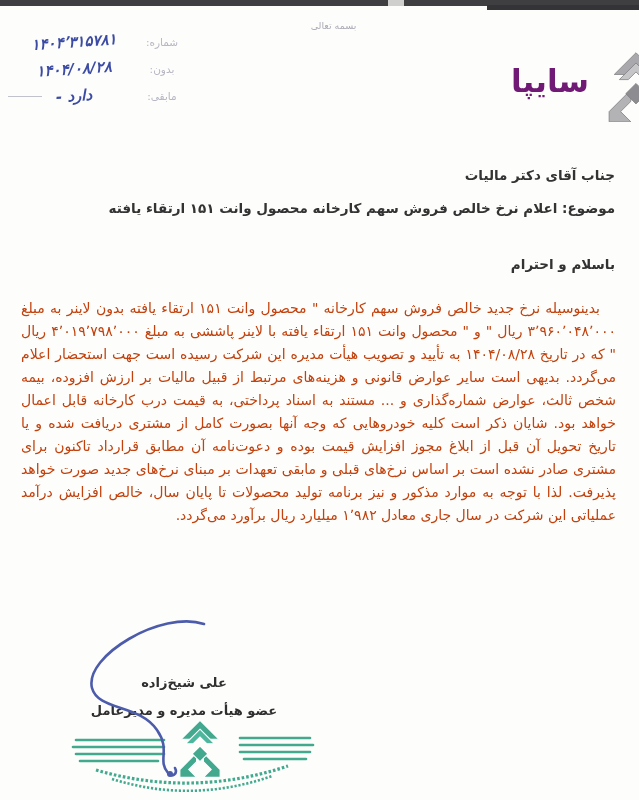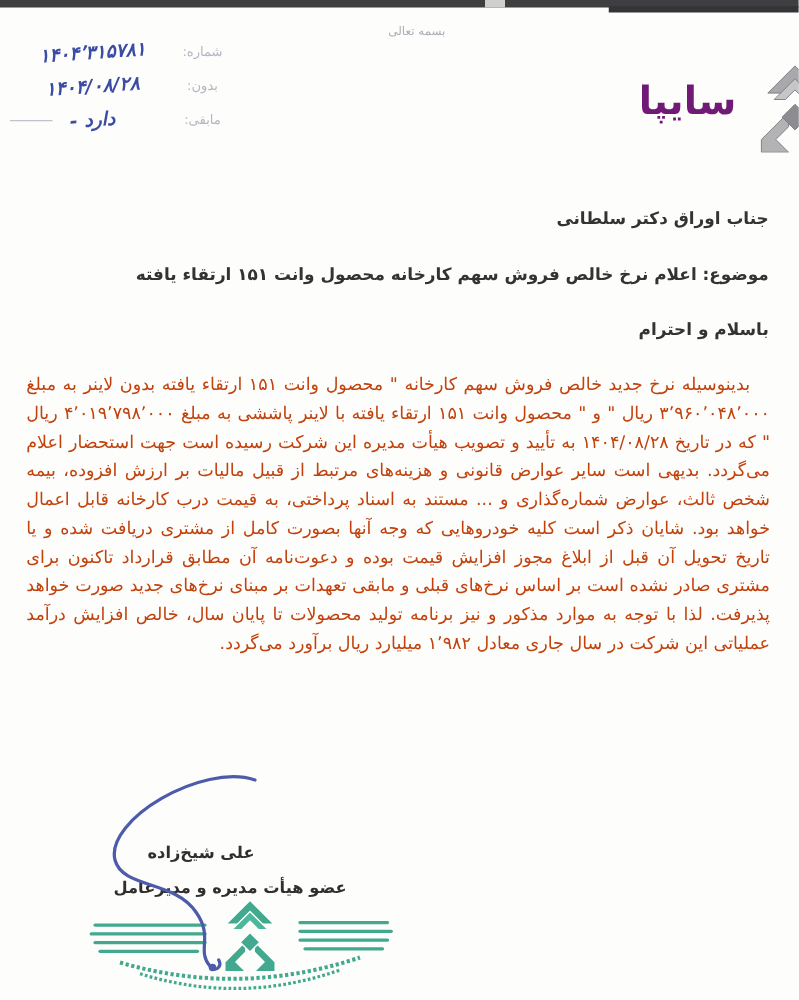--- a/index.html
+++ b/index.html
@@ -37,32 +37,32 @@
 
   
   .logo-text{position:absolute;top:66px;left:502px;width:96px;text-align:center;
              color:#701a75;font-size:31px;font-weight:bold;direction:rtl;line-height:1;}
   .logo-emblem{position:absolute;top:50px;left:604px;width:64px;height:72px;}
 
   
   .recipient{position:absolute;top:160px;right:24px;left:24px;direction:rtl;text-align:right;
              color:#333;font-weight:bold;font-size:13.5px;}
   .recipient div{line-height:30px;}
-  .recipient .subject{margin-top:15px;}
+  .recipient .subject{margin-top:3px;}
   .salutation{position:absolute;top:256px;right:24px;direction:rtl;
               font-weight:bold;font-size:13.5px;color:#333;}
 
   
   .body-text{position:absolute;top:283px;right:23px;left:21px;direction:rtl;
              text-align:justify;font-size:14px;line-height:23px;color:#c2410c;
              text-indent:16px;}
 
   
   .signature-svg{position:absolute;top:610px;left:58px;width:262px;height:178px;z-index:3;}
-  .sig-name{position:absolute;top:675px;left:118px;width:132px;text-align:left;
+  .sig-name{position:absolute;top:675px;left:118px;width:132px;text-align:center;
             font-weight:bold;font-size:13px;color:#2f2f2f;direction:rtl;z-index:2;}
   .sig-title{position:absolute;top:703px;left:84px;width:200px;text-align:center;
              font-weight:bold;font-size:13px;color:#2f2f2f;direction:rtl;z-index:2;}
   .stamp{position:absolute;top:718px;left:68px;width:248px;height:76px;z-index:1;opacity:0.9;}
 </style>
 </head>
 <body>
 
 <div class="page">
 
@@ -93,21 +93,21 @@
     <g stroke="#7e7e82" stroke-width="1.2">
       <polygon points="50,4 84,38 66,38 50,22 34,38 16,38" fill="#a9a9ad"></polygon>
       <polygon points="50,20 76,46 62,46 50,34 38,46 24,46" fill="#c6c6c9"></polygon>
       <polygon points="8,96 42,62 42,80 26,96 42,112 42,112 8,112" fill="#b3b3b6"></polygon>
       <polygon points="92,96 58,62 58,80 74,96 58,112 92,112" fill="#9a9a9e"></polygon>
       <polygon points="50,52 66,68 50,84 34,68" fill="#8d8d91"></polygon>
     </g>
   </svg>
 
   <div class="recipient">
-    <div>جناب اوراق دکتر سلطانی</div>
+    <div>جناب آقای دکتر مالیات</div>
     <div class="subject">موضوع: اعلام نرخ خالص فروش سهم کارخانه محصول وانت ۱۵۱ ارتقاء یافته</div>
   </div>
 
   <div class="salutation">باسلام و احترام</div>
 
   <p class="body-text">بدینوسیله نرخ جدید خالص فروش سهم کارخانه " محصول وانت ۱۵۱ ارتقاء یافته بدون لاینر به مبلغ ۳٬۹۶۰٬۰۴۸٬۰۰۰ ریال " و " محصول وانت ۱۵۱ ارتقاء یافته با لاینر پاششی به مبلغ ۴٬۰۱۹٬۷۹۸٬۰۰۰ ریال " که در تاریخ ۱۴۰۴/۰۸/۲۸ به تأیید و تصویب هیأت مدیره این شرکت رسیده است جهت استحضار اعلام می‌گردد. بدیهی است سایر عوارض قانونی و هزینه‌های مرتبط از قبیل مالیات بر ارزش افزوده، بیمه شخص ثالث، عوارض شماره‌گذاری و ... مستند به اسناد پرداختی، به قیمت درب کارخانه قابل اعمال خواهد بود. شایان ذکر است کلیه خودروهایی که وجه آنها بصورت کامل از مشتری دریافت شده و یا تاریخ تحویل آن قبل از ابلاغ مجوز افزایش قیمت بوده و دعوت‌نامه آن مطابق قرارداد تاکنون برای مشتری صادر نشده است بر اساس نرخ‌های قبلی و مابقی تعهدات بر مبنای نرخ‌های جدید صورت خواهد پذیرفت. لذا با توجه به موارد مذکور و نیز برنامه تولید محصولات تا پایان سال، خالص افزایش درآمد عملیاتی این شرکت در سال جاری معادل ۱٬۹۸۲ میلیارد ریال برآورد می‌گردد.</p>
 
   <svg class="signature-svg" viewBox="0 0 262 178" aria-hidden="true">
     <path d="M146 14 C 104 0, 26 46, 34 78 C 40 101, 82 94, 99 120 C 113 140, 99 150, 110 163 C 114 168, 120 164, 117 158" fill="none" stroke="#4c5cab" stroke-width="2.6" stroke-linecap="round"></path>
     <circle cx="112" cy="164" r="3" fill="#4c5cab"></circle>

